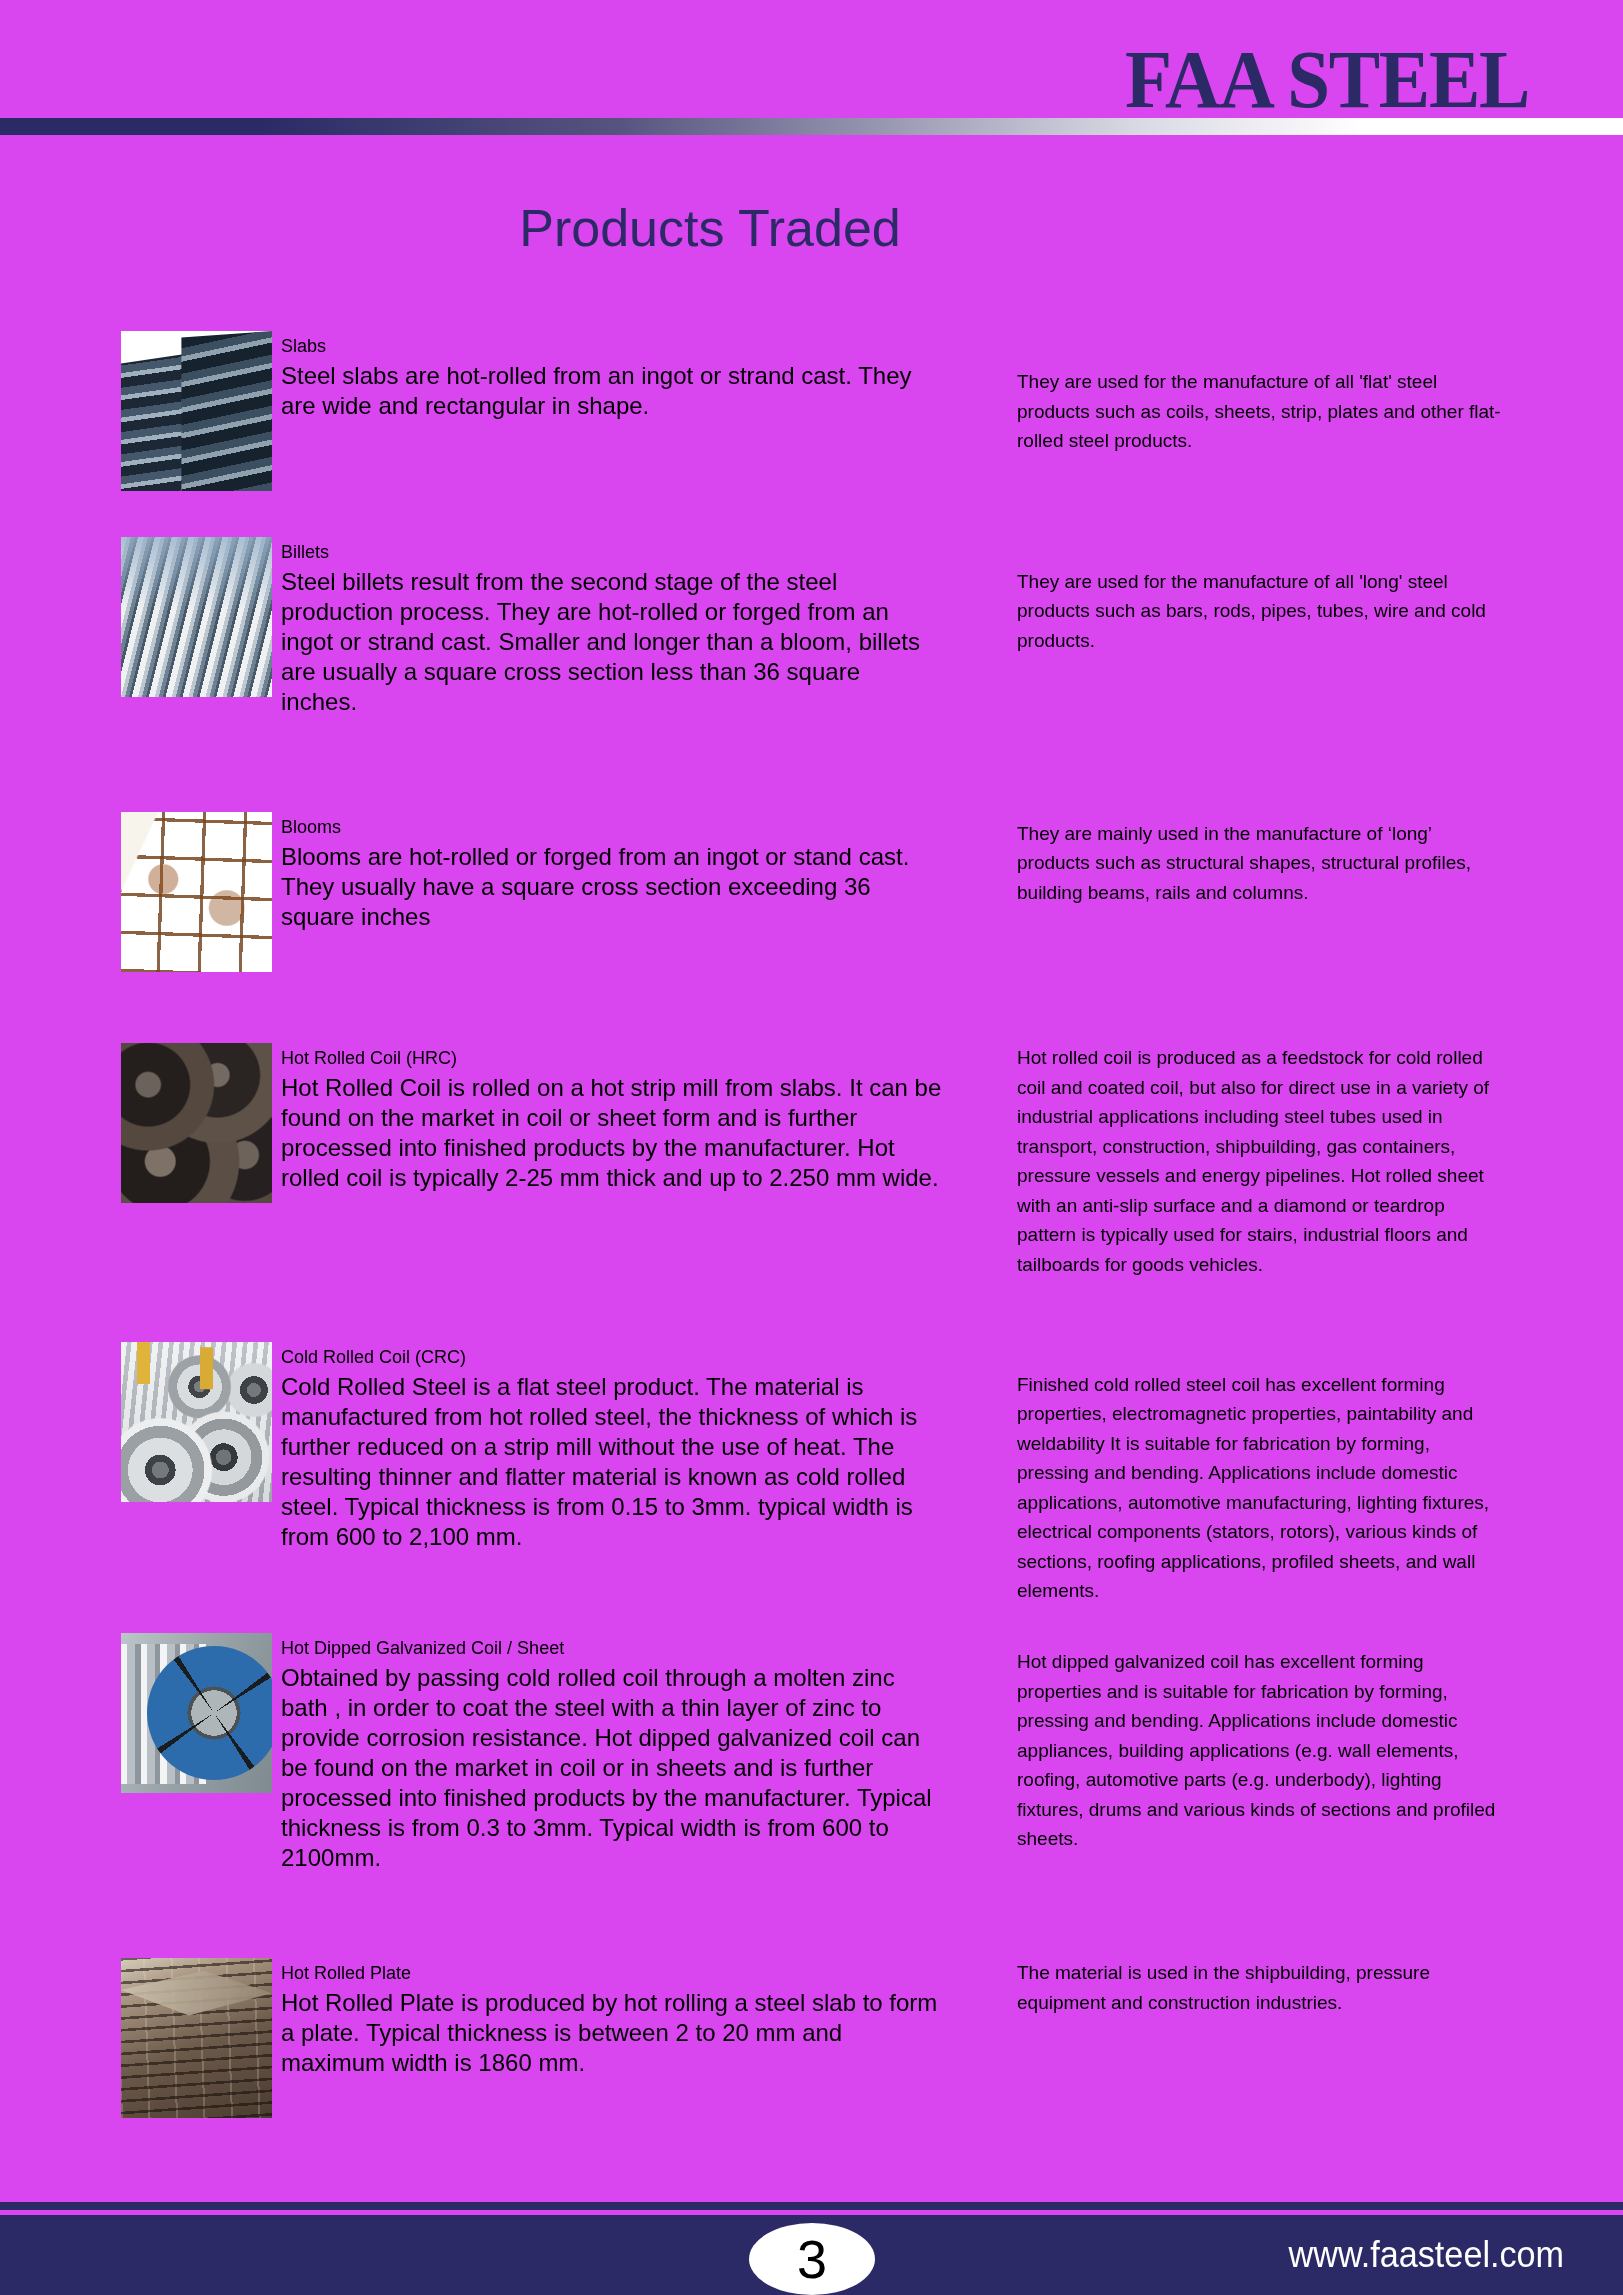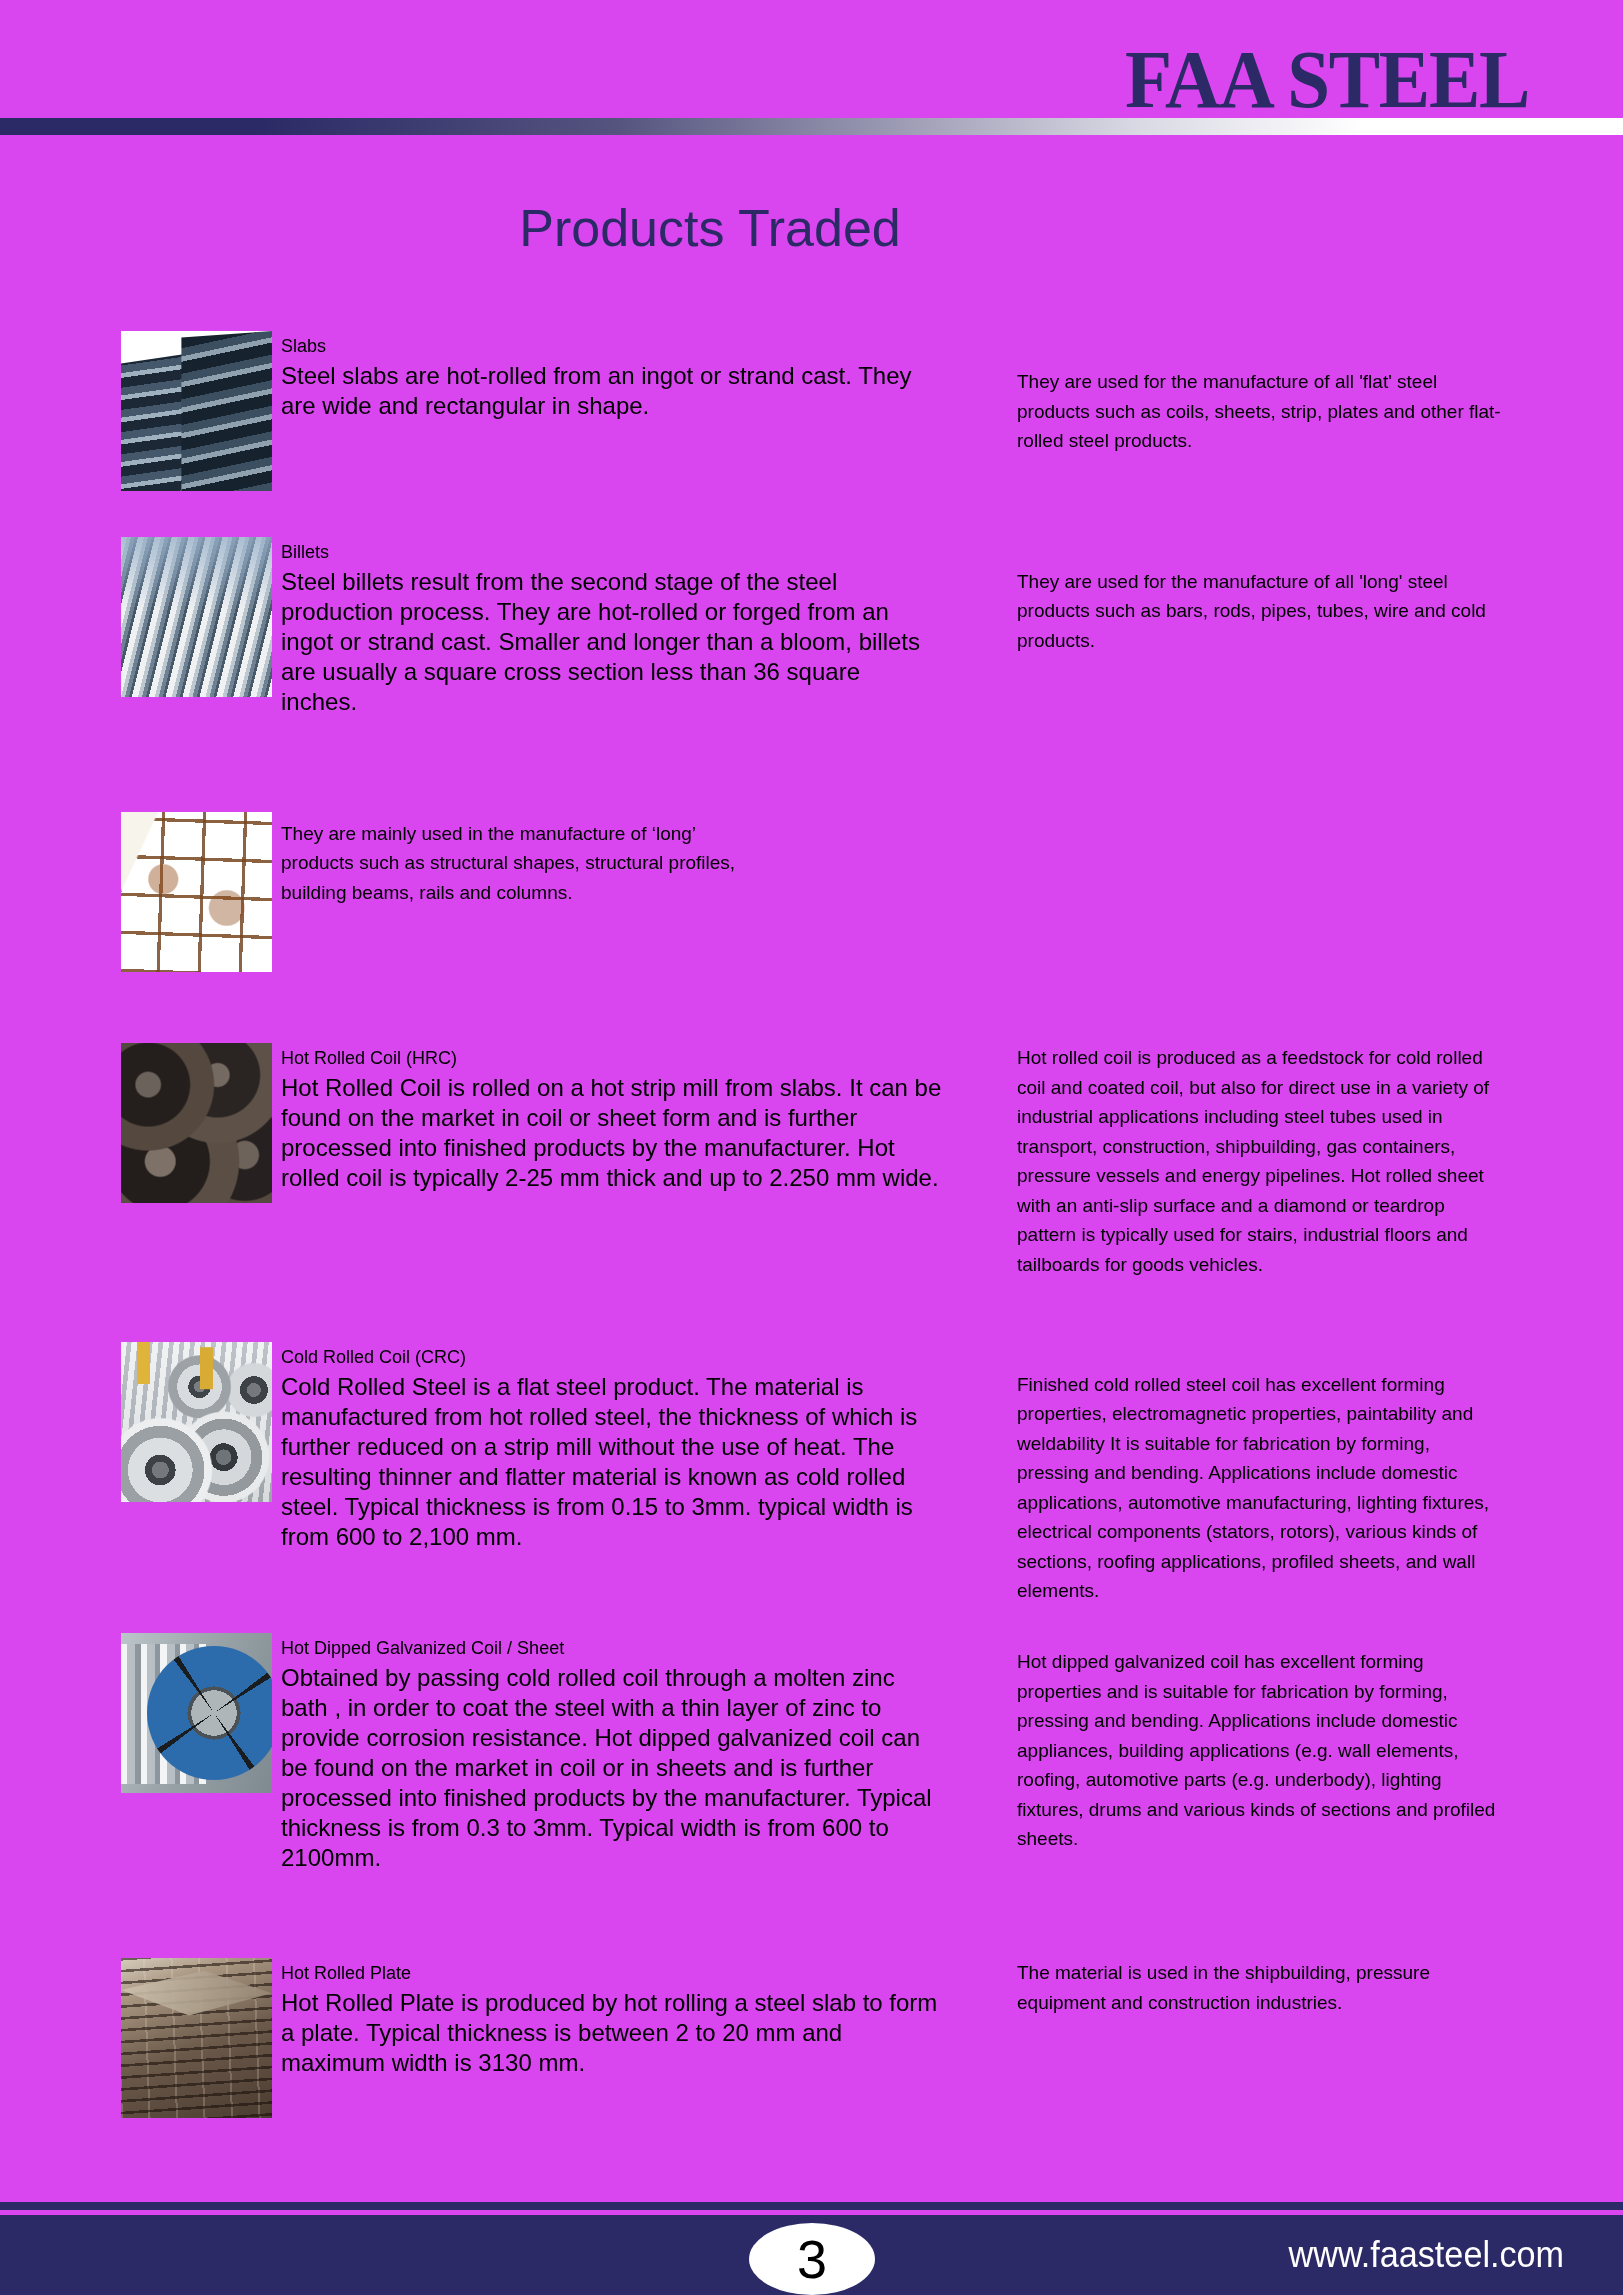--- a/index.html
+++ b/index.html
@@ -194,20 +194,24 @@
       <div class="thumb billets"></div>
       <div class="desc-col">
         <div class="product-title">Billets</div>
         <div class="product-desc">Steel billets result from the second stage of the steel production process. They are hot-rolled or forged from an ingot or strand cast. Smaller and longer than a bloom, billets are usually a square cross section less than 36 square inches.</div>
       </div>
       <div class="usage-col">They are used for the manufacture of all 'long' steel products such as bars, rods, pipes, tubes, wire and cold products.</div>
     </div>
 
     <div class="product-row">
       <div class="thumb blooms"></div>
+      <div class="desc-col">
+        <div class="product-title">Blooms</div>
+        <div class="product-desc">Blooms are hot-rolled or forged from an ingot or stand cast. They usually have a square cross section exceeding 36 square inches</div>
+      </div>
       <div class="usage-col">They are mainly used in the manufacture of ‘long’ products such as structural shapes, structural profiles, building beams, rails and columns.</div>
     </div>
 
     <div class="product-row">
       <div class="thumb hrc"></div>
       <div class="desc-col">
         <div class="product-title">Hot Rolled Coil (HRC)</div>
         <div class="product-desc">Hot Rolled Coil is rolled on a hot strip mill from slabs. It can be found on the market in coil or sheet form and is further processed into finished products by the manufacturer. Hot rolled coil is typically 2-25 mm thick and up to 2.250 mm wide.</div>
       </div>
       <div class="usage-col">Hot rolled coil is produced as a feedstock for cold rolled coil and coated coil, but also for direct use in a variety of industrial applications including steel tubes used in transport, construction, shipbuilding, gas containers, pressure vessels and energy pipelines. Hot rolled sheet with an anti-slip surface and a diamond or teardrop pattern is typically used for stairs, industrial floors and tailboards for goods vehicles.</div>
@@ -228,21 +232,21 @@
         <div class="product-title">Hot Dipped Galvanized Coil / Sheet</div>
         <div class="product-desc">Obtained by passing cold rolled coil through a molten zinc bath , in order to coat the steel with a thin layer of zinc to provide corrosion resistance. Hot dipped galvanized coil can be found on the market in coil or in sheets and is further processed into finished products by the manufacturer. Typical thickness is from 0.3 to 3mm. Typical width is from 600 to 2100mm.</div>
       </div>
       <div class="usage-col">Hot dipped galvanized coil has excellent forming properties and is suitable for fabrication by forming, pressing and bending. Applications include domestic appliances, building applications (e.g. wall elements, roofing, automotive parts (e.g. underbody), lighting fixtures, drums and various kinds of sections and profiled sheets.</div>
     </div>
 
     <div class="product-row">
       <div class="thumb plate"></div>
       <div class="desc-col">
         <div class="product-title">Hot Rolled Plate</div>
-        <div class="product-desc">Hot Rolled Plate is produced by hot rolling a steel slab to form a plate. Typical thickness is between 2 to 20 mm and maximum width is 3130 mm.</div>
+        <div class="product-desc">Hot Rolled Plate is produced by hot rolling a steel slab to form a plate. Typical thickness is between 2 to 20 mm and maximum width is 1860 mm.</div>
       </div>
       <div class="usage-col">The material is used in the shipbuilding, pressure equipment and construction industries.</div>
     </div>
   </div>
 
   <div class="footer">
     <div class="footer-rule"></div>
     <div class="footer-bar">
       <div class="page-badge">
         <span class="page-number">3</span>

